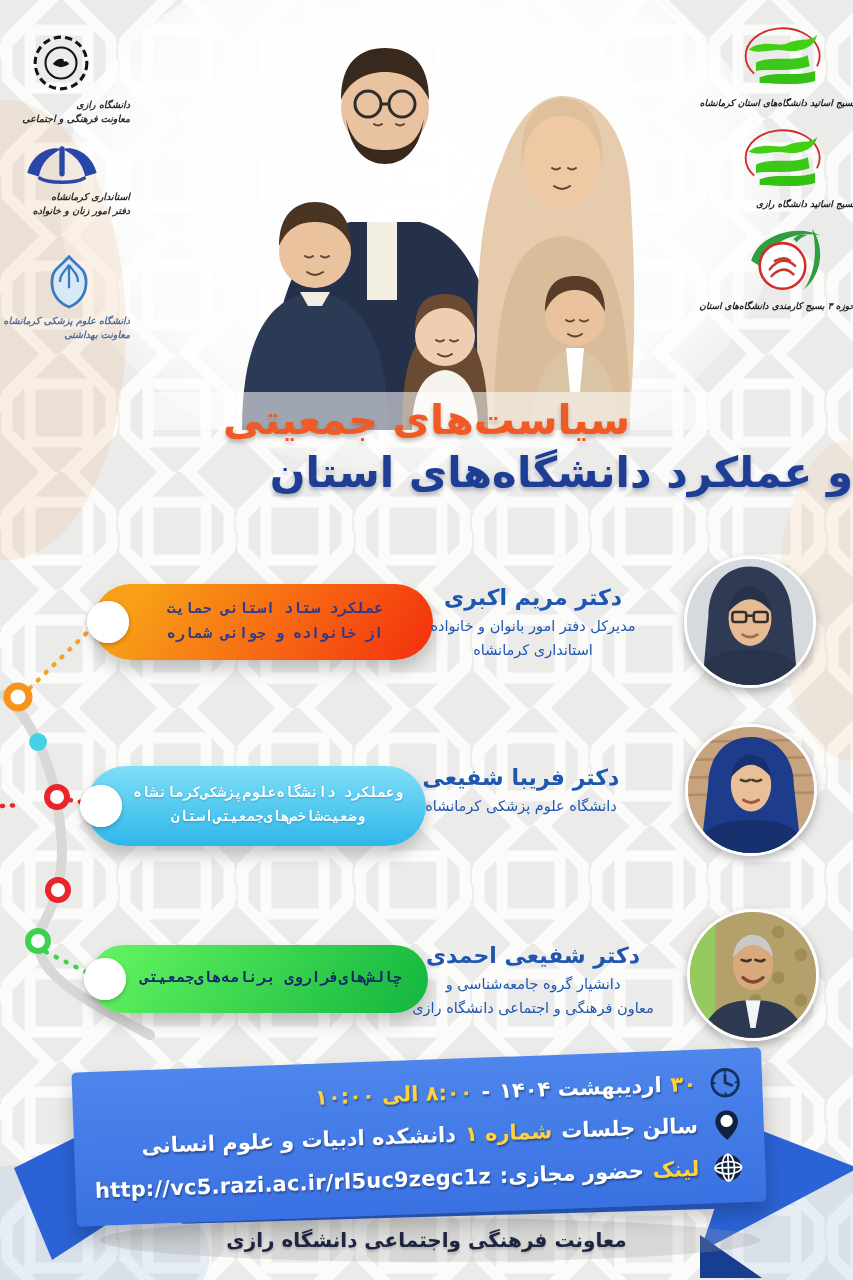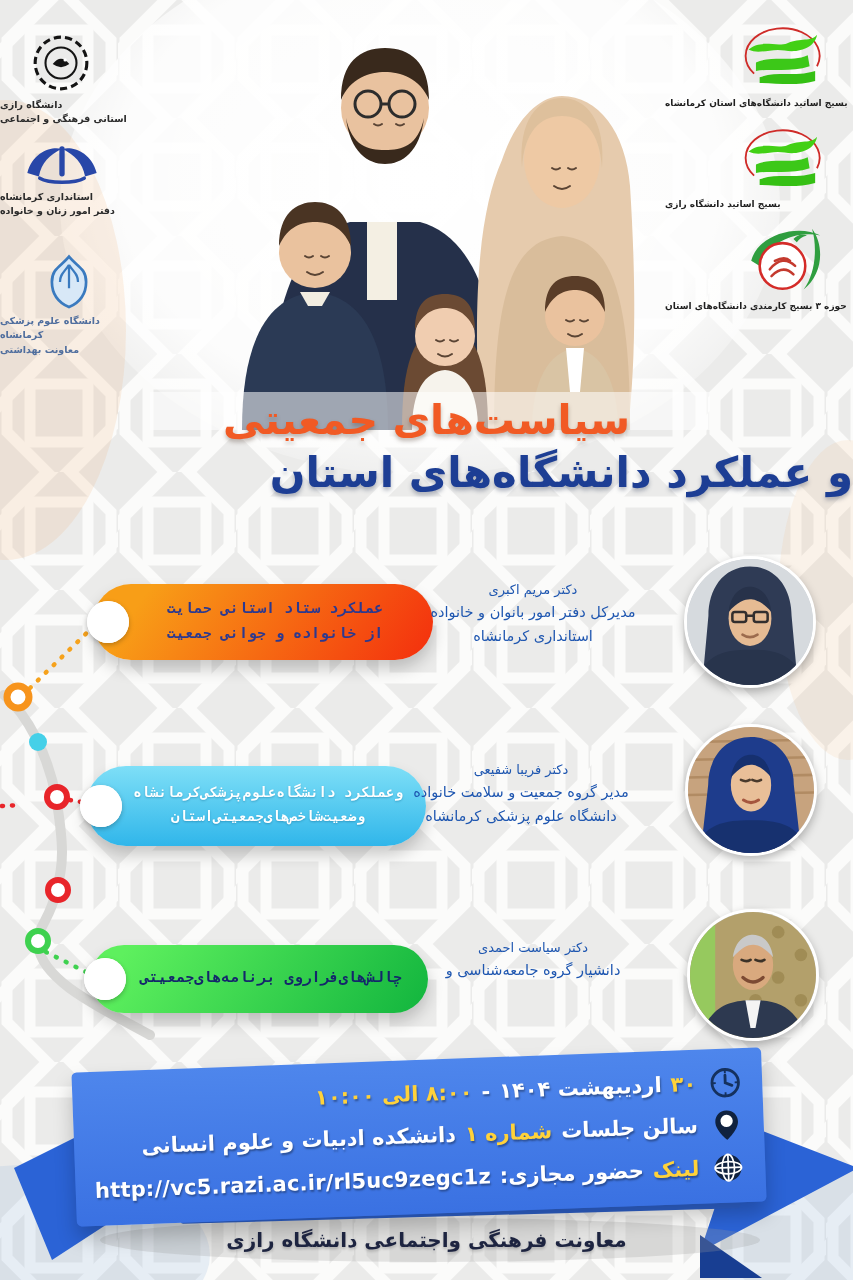--- a/index.html
+++ b/index.html
@@ -2,21 +2,21 @@
 <html lang="fa"><head>
 <meta charset="utf-8">
 <style>
   html,body{margin:0;padding:0;background:#ddd;}
   .poster{position:relative;width:853px;height:1280px;margin:0 auto;overflow:hidden;
           background:#f2f1ef;font-family:"DejaVu Sans",sans-serif;direction:rtl;}
   .abs{position:absolute;}
   svg{display:block;}
 
   
-  .logo-cap{position:absolute;text-align:left;color:#2b2b2b;font-weight:bold;line-height:1.5;}
+  .logo-cap{position:absolute;text-align:right;color:#2b2b2b;font-weight:bold;line-height:1.5;font-style:italic;}
   .logo-cap .l{display:block;}
   .cap-left{width:130px;font-size:9.5px;}
   .cap-right{width:190px;font-size:9px;color:#1f1f1f;}
   .cap-med{color:#4f6e9e;}
 
   
   .title{left:0;right:0;top:396px;text-align:center;z-index:3;}
   .title .t1{font-size:41px;font-weight:700;color:#f15a24;text-shadow:0 3px 4px rgba(80,60,50,.35);}
   .title .t2{font-size:42px;font-weight:800;color:#1d3e94;margin-top:4px;text-shadow:0 3px 4px rgba(50,60,90,.35);text-align:right;}
 
@@ -29,21 +29,21 @@
   .ribbon .tl{font-weight:800;line-height:1.7;}
   .rib1{left:93px;top:584px;width:296px;height:76px;background:linear-gradient(125deg,#f89e17 15%,#f4350e 95%);}
   .rib1 .tl{color:#2b3990;font-size:15px;}
   .rib2{left:86px;top:766px;width:296px;height:80px;background:linear-gradient(180deg,#7edff7,#30b6ea);}
   .rib2 .tl{color:#ffffff;font-size:14px;text-shadow:0 1px 2px rgba(0,80,120,.35);}
   .rib3{left:90px;top:945px;width:294px;height:68px;background:linear-gradient(125deg,#5ef05e 10%,#12b53e 100%);}
   .rib3 .tl{color:#14266b;font-size:15px;}
 
   
   .sinfo{position:absolute;width:290px;text-align:center;color:#1e56b0;z-index:3;}
-  .sinfo .nm{font-size:13px;font-weight:400;line-height:1.6;}
+  .sinfo .nm{font-size:22px;font-weight:700;line-height:1.6;}
   .sinfo .rl{font-size:14.5px;font-weight:normal;line-height:1.65;}
   .si1{left:388px;top:580px;}
   .si2{left:376px;top:760px;}
   .si3{left:388px;top:938px;}
 
   
   .photo{position:absolute;width:126px;height:126px;border-radius:50%;overflow:hidden;
          border:3px solid #fff;box-shadow:0 4px 10px rgba(0,0,0,.28);z-index:3;background:#cfd4d9;}
   .ph1{left:684px;top:556px;}
   .ph2{left:685px;top:724px;}
@@ -137,21 +137,21 @@
   </svg>
 
   <svg class="abs" style="left:30px;top:32px;z-index:2;" width="62" height="62" viewBox="0 0 60 60">
     <circle cx="30" cy="30" r="25" fill="none" stroke="#141414" stroke-width="3" stroke-dasharray="7 4"></circle>
     <circle cx="30" cy="30" r="15" fill="none" stroke="#141414" stroke-width="2"></circle>
     <path d="M22 31 q8 -10 16 0 q-8 6 -16 0 Z" fill="#141414"></path>
     <circle cx="34" cy="27" r="1.6" fill="#ffffff"></circle>
   </svg>
   <div class="logo-cap cap-left" style="left:0;top:98px;">
     <span class="l">دانشگاه رازی</span>
-    <span class="l">استانی فرهنگی و اجتماعی</span>
+    <span class="l">معاونت فرهنگی و اجتماعی</span>
   </div>
 
   <svg class="abs" style="left:22px;top:140px;z-index:2;" width="80" height="48" viewBox="0 0 90 52">
     <path d="M6 36 C12 12 34 6 44 9 C31 16 22 24 19 40 Z" fill="#2847a8"></path>
     <path d="M84 36 C78 12 56 6 46 9 C59 16 68 24 71 40 Z" fill="#2847a8"></path>
     <rect x="42" y="6" width="6" height="34" rx="3" fill="#2847a8"></rect>
     <path d="M20 42 C30 48 60 48 70 42" fill="none" stroke="#2847a8" stroke-width="4" stroke-linecap="round"></path>
   </svg>
   <div class="logo-cap cap-left" style="left:0;top:190px;">
     <span class="l">استانداری کرمانشاه</span>
@@ -212,21 +212,21 @@
     <circle cx="18" cy="137" r="11" fill="#ffffff" stroke="#f7941d" stroke-width="7"></circle>
     <circle cx="38" cy="182" r="9" fill="#45d0e8"></circle>
     <circle cx="57" cy="237" r="10" fill="#ffffff" stroke="#e8252a" stroke-width="6"></circle>
     <circle cx="58" cy="330" r="10" fill="#ffffff" stroke="#e8252a" stroke-width="6"></circle>
     <circle cx="38" cy="381" r="10" fill="#ffffff" stroke="#3ed14f" stroke-width="6"></circle>
   </svg>
 
   <div class="ribbon rib1">
     <span class="hole"></span>
     <span class="tl">عملکرد ستاد استانی حمایت</span>
-    <span class="tl">از خانواده و جوانی جمعیت</span>
+    <span class="tl">از خانواده و جوانی شماره</span>
   </div>
   <div class="sinfo si1">
     <div class="nm">دکتر مریم اکبری</div>
     <div class="rl">مدیرکل دفتر امور بانوان و خانواده</div>
     <div class="rl">استانداری کرمانشاه</div>
   </div>
   <div class="photo ph1">
     <svg viewBox="0 0 100 100">
       <rect width="100" height="100" fill="#d6dade"></rect>
       <path d="M50 6 C28 6 17 25 17 45 L12 100 L88 100 L83 45 C83 25 72 6 50 6 Z" fill="#2f3b55"></path>
@@ -240,21 +240,20 @@
     </svg>
   </div>
 
   <div class="ribbon rib2">
     <span class="hole"></span>
     <span class="tl">وعملکرد دانشگاه‌علوم‌پزشکی‌کرمانشاه</span>
     <span class="tl">وضعیت‌شاخص‌های‌جمعیتی‌استان</span>
   </div>
   <div class="sinfo si2">
     <div class="nm">دکتر فریبا شفیعی</div>
-    <div class="rl">مدیر گروه جمعیت و سلامت خانواده</div>
     <div class="rl">دانشگاه علوم پزشکی کرمانشاه</div>
   </div>
   <div class="photo ph2">
     <svg viewBox="0 0 100 100">
       <rect width="100" height="100" fill="#c7a37e"></rect>
       <g stroke="#b18b63" stroke-width="2">
         <line x1="0" y1="12" x2="100" y2="10"></line>
           <line x1="0" y1="26" x2="100" y2="24"></line>
         <line x1="0" y1="40" x2="100" y2="38"></line>
           <line x1="0" y1="54" x2="100" y2="52"></line>
@@ -266,22 +265,23 @@
       <path d="M44 58 q6 4 12 0" fill="none" stroke="#a5563e" stroke-width="2.4" stroke-linecap="round"></path>
       <path d="M4 100 C12 76 30 74 50 74 C70 74 88 76 96 100 Z" fill="#17316f"></path>
     </svg>
   </div>
 
   <div class="ribbon rib3">
     <span class="hole"></span>
     <span class="tl">چالش‌های‌فراروی برنامه‌های‌جمعیتی</span>
   </div>
   <div class="sinfo si3">
-    <div class="nm">دکتر سیاست احمدی</div>
+    <div class="nm">دکتر شفیعی احمدی</div>
     <div class="rl">دانشیار گروه جامعه‌شناسی و</div>
+    <div class="rl">معاون فرهنگی و اجتماعی دانشگاه رازی</div>
   </div>
   <div class="photo ph3">
     <svg viewBox="0 0 100 100">
       <rect width="100" height="100" fill="#b3a06b"></rect>
       <g fill="#a08c55">
         <circle cx="70" cy="16" r="5"></circle>
           <circle cx="88" cy="34" r="5"></circle>
           <circle cx="70" cy="52" r="5"></circle>
         <circle cx="88" cy="70" r="5"></circle>
           <circle cx="52" cy="34" r="5"></circle>

